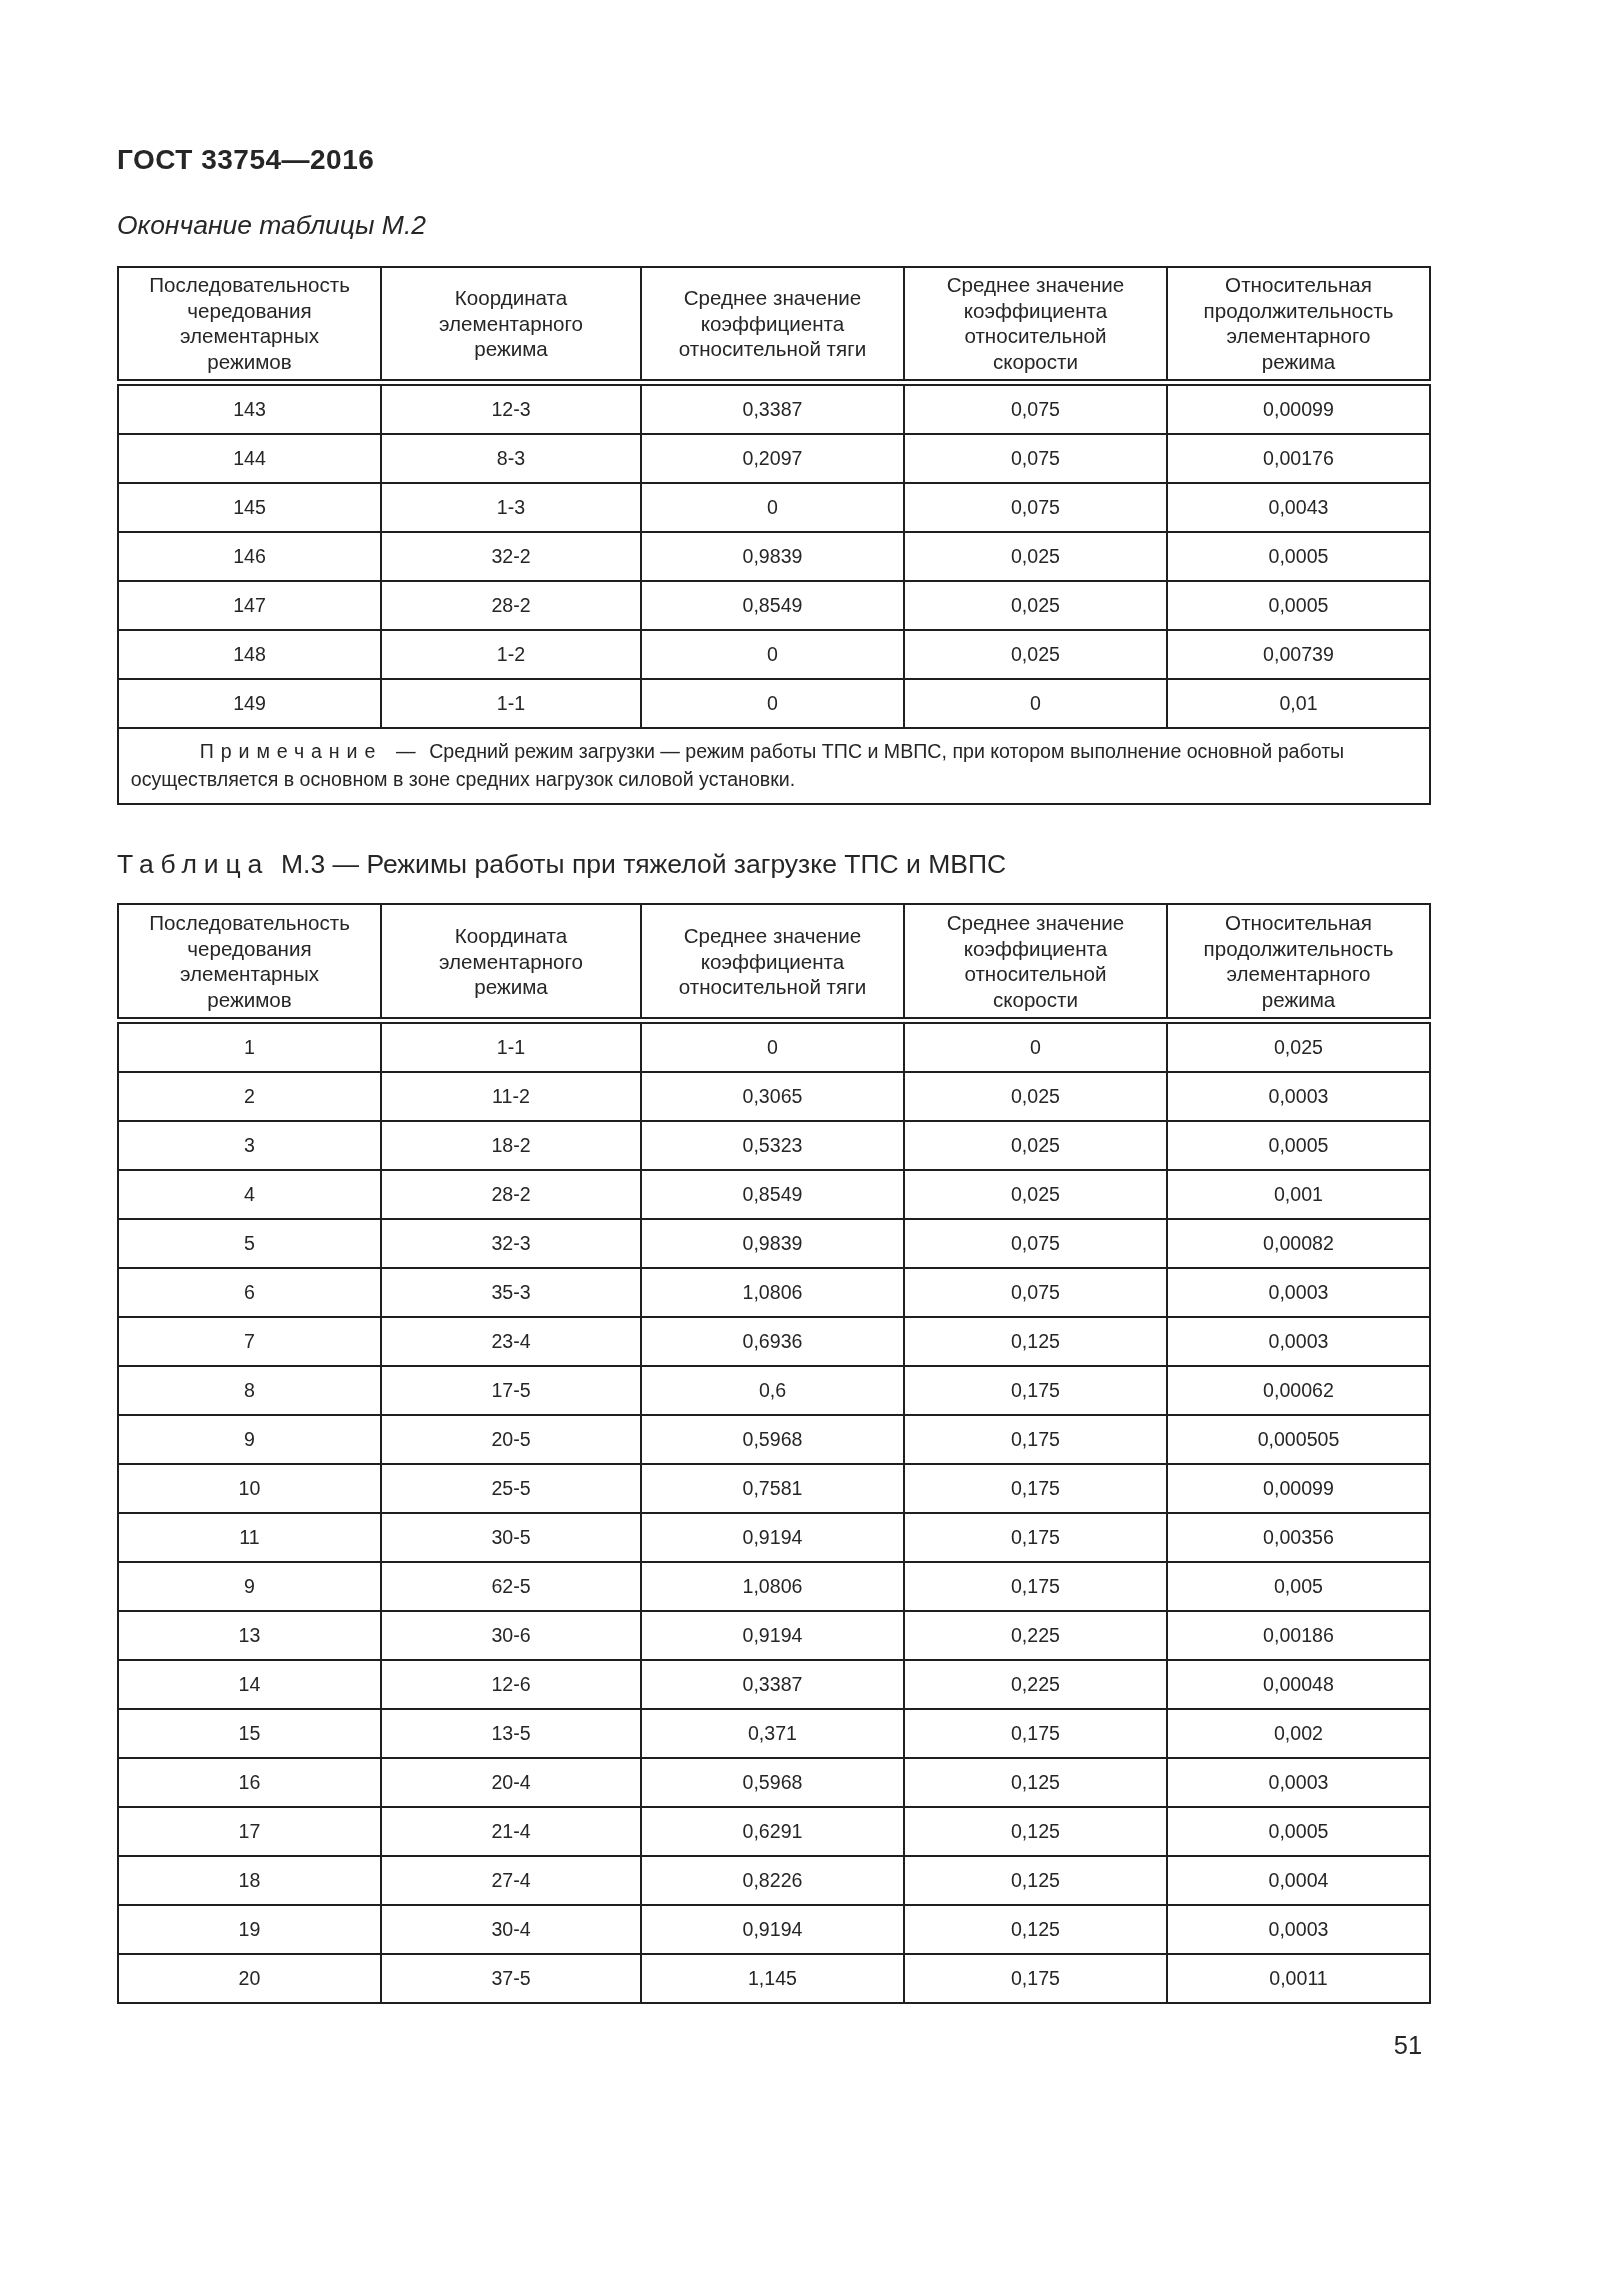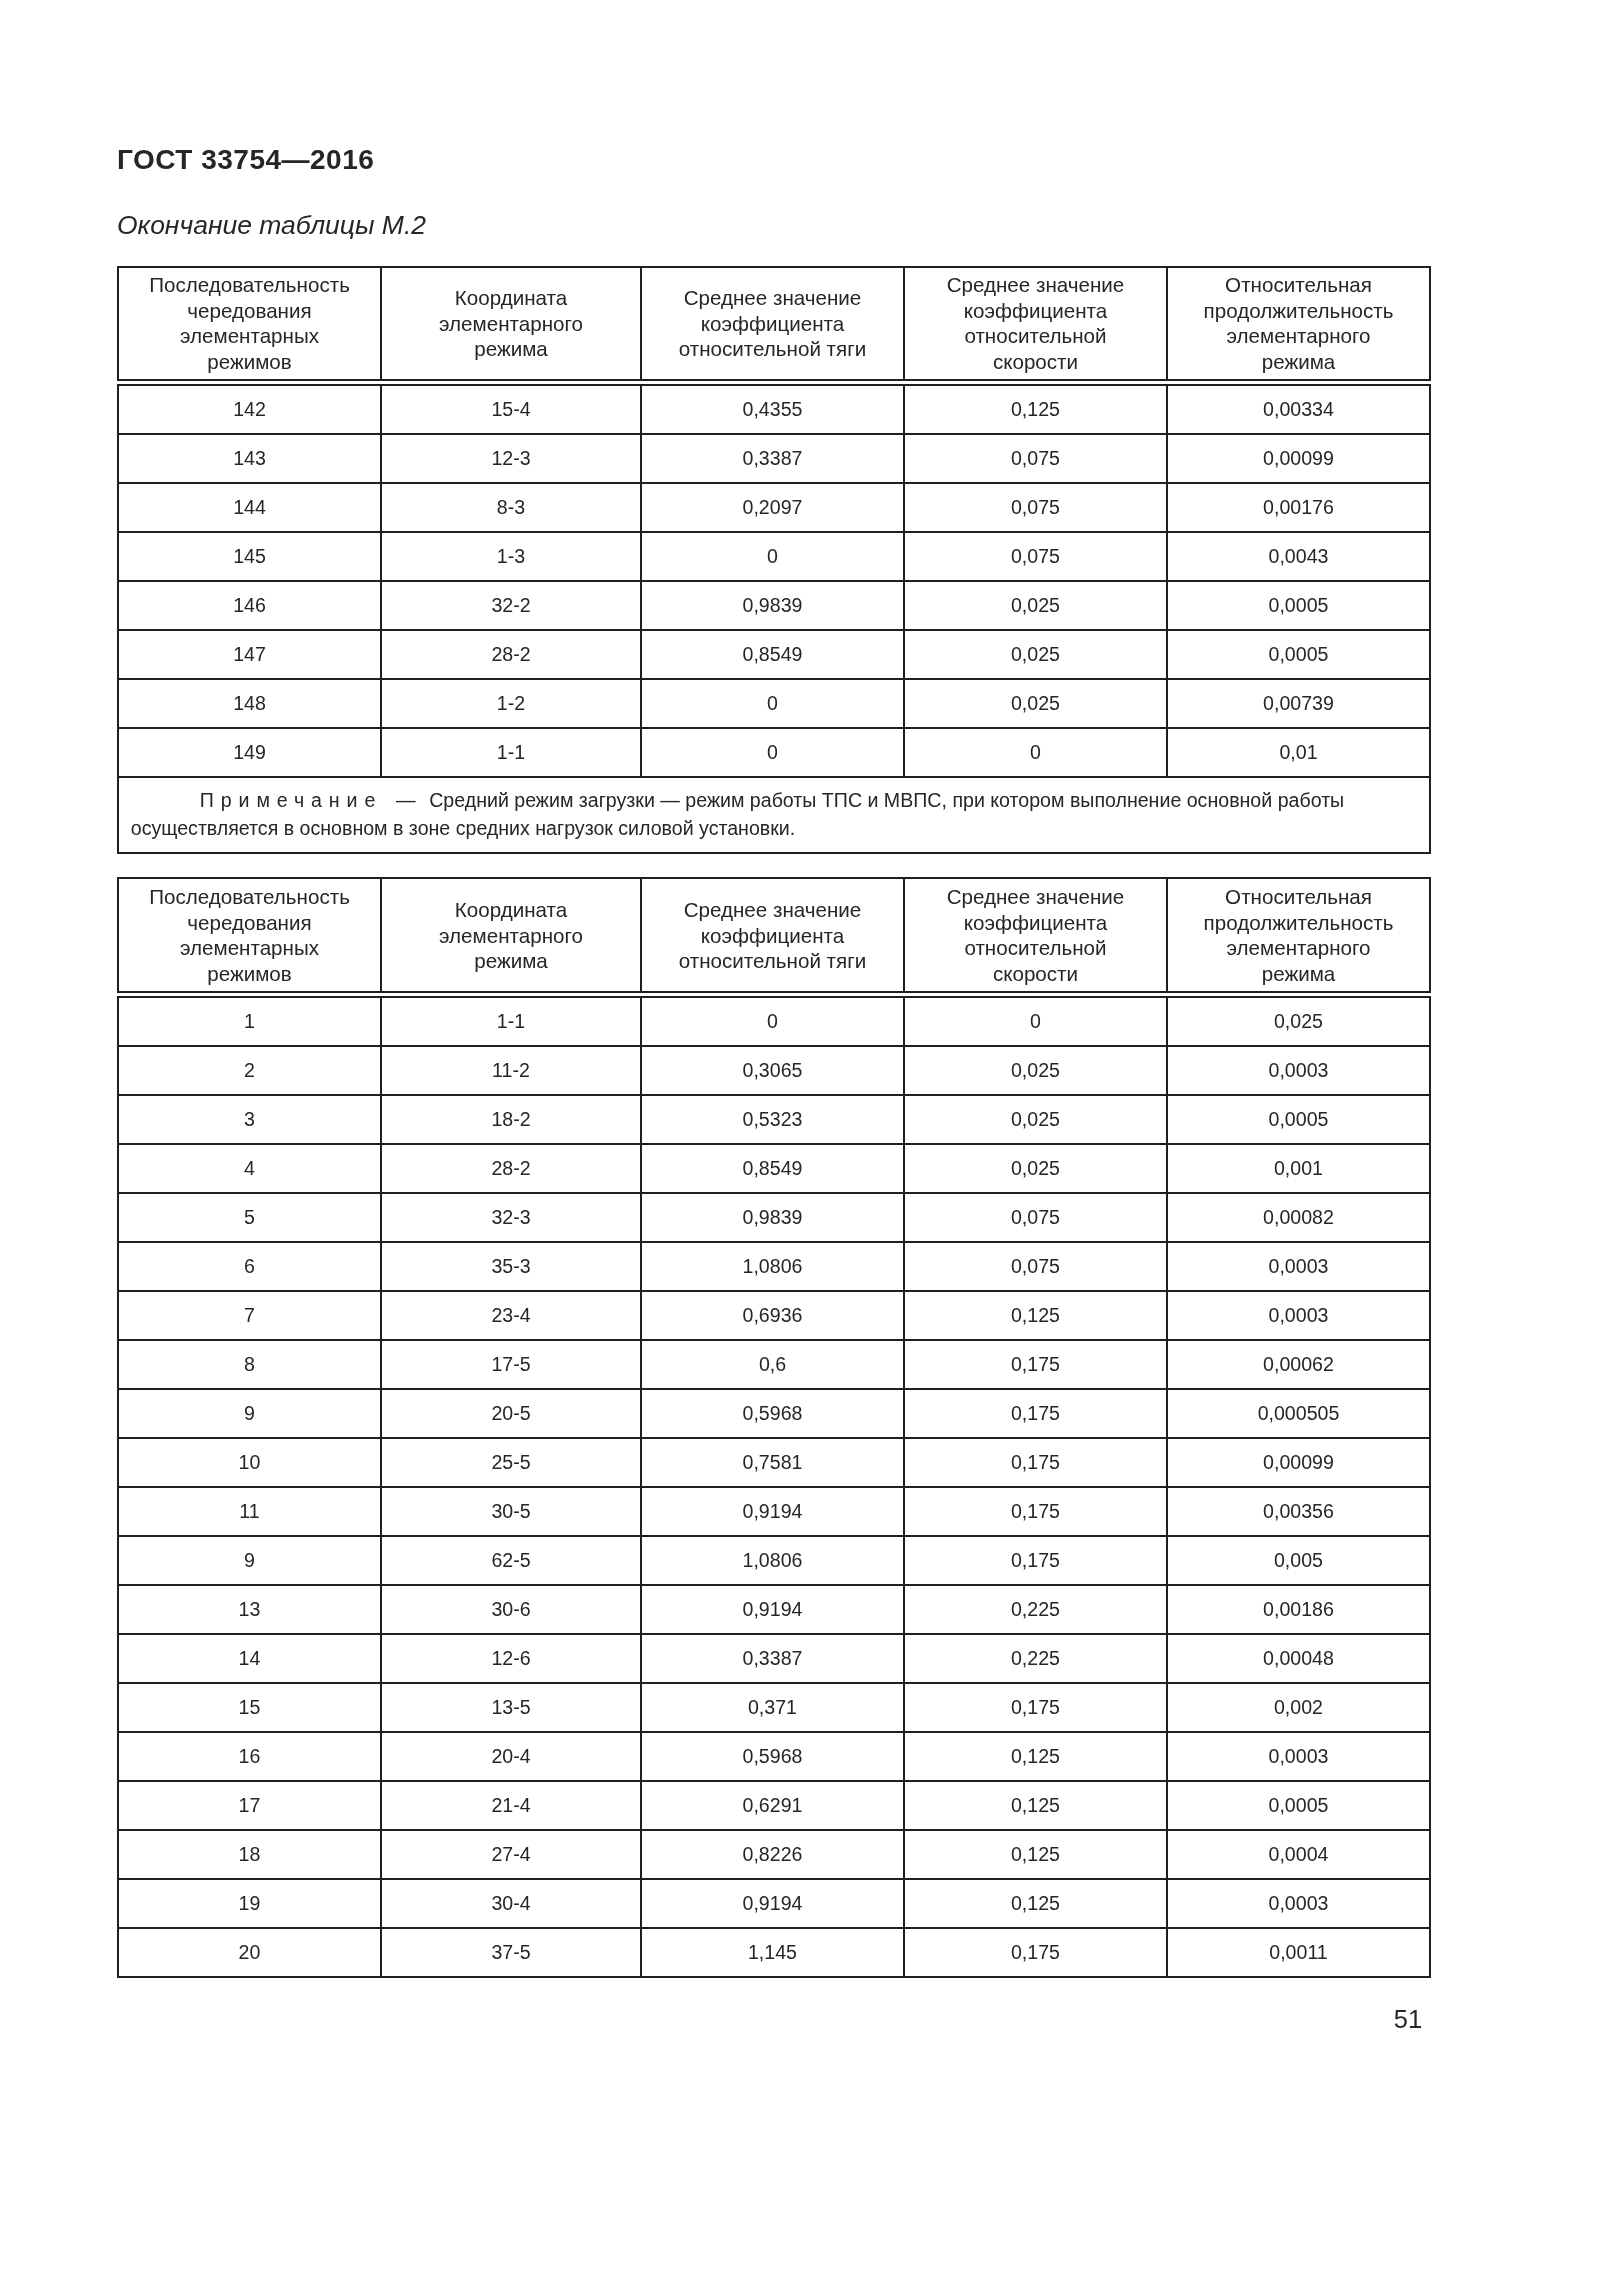--- a/index.html
+++ b/index.html
@@ -139,27 +139,20 @@
 относительной
 скорости</th>
             <th>Относительная
 продолжительность
 элементарного
 режима</th>
           </tr>
       </thead>
       <tbody>
           <tr>
-            <td>142</td>
-            <td>15-4</td>
-            <td>0,4355</td>
-            <td>0,125</td>
-            <td>0,00334</td>
-          </tr>
-          <tr>
             <td>143</td>
             <td>12-3</td>
             <td>0,3387</td>
             <td>0,075</td>
             <td>0,00099</td>
           </tr>
           <tr>
             <td>144</td>
             <td>8-3</td>
             <td>0,2097</td>
@@ -204,20 +197,23 @@
         </tbody>
       <tbody>
         <tr>
           <td colspan="5" class="note-cell">
             <span class="note-label">Примечание</span><span class="note-dash">—</span><span>Средний режим загрузки — режим работы ТПС и МВПС, при котором выполнение основной работы осуществляется в основном в зоне средних нагрузок силовой установки.</span>
           </td>
         </tr>
       </tbody>
     </table>
 
+    <div class="caption">
+      <span class="spaced">Таблица</span><span class="caption-rest">М.3 — Режимы работы при тяжелой загрузке ТПС и МВПС</span>
+    </div>
 
     <table class="gost" id="table-m3">
       <colgroup>
         <col style="width:263px">
           <col style="width:260px">
           <col style="width:263px">
           <col style="width:263px">
           <col style="width:263px">
       </colgroup>
       <thead>

